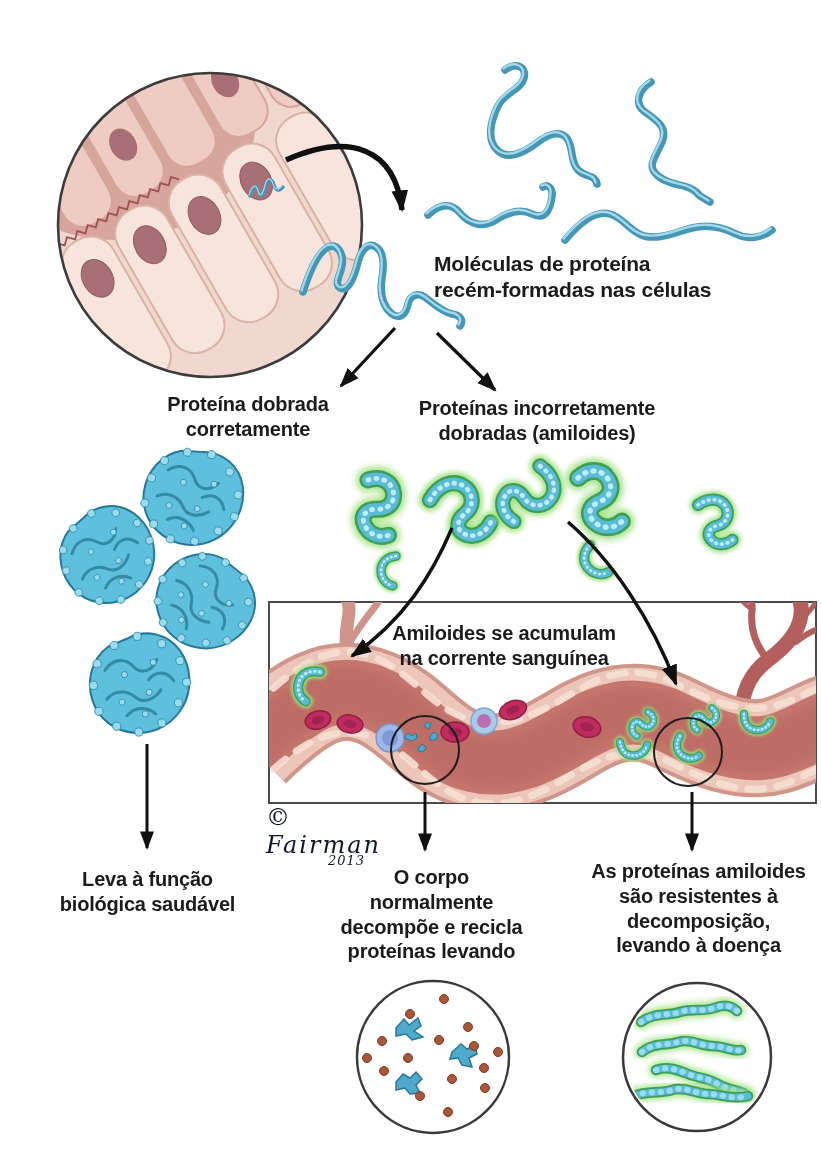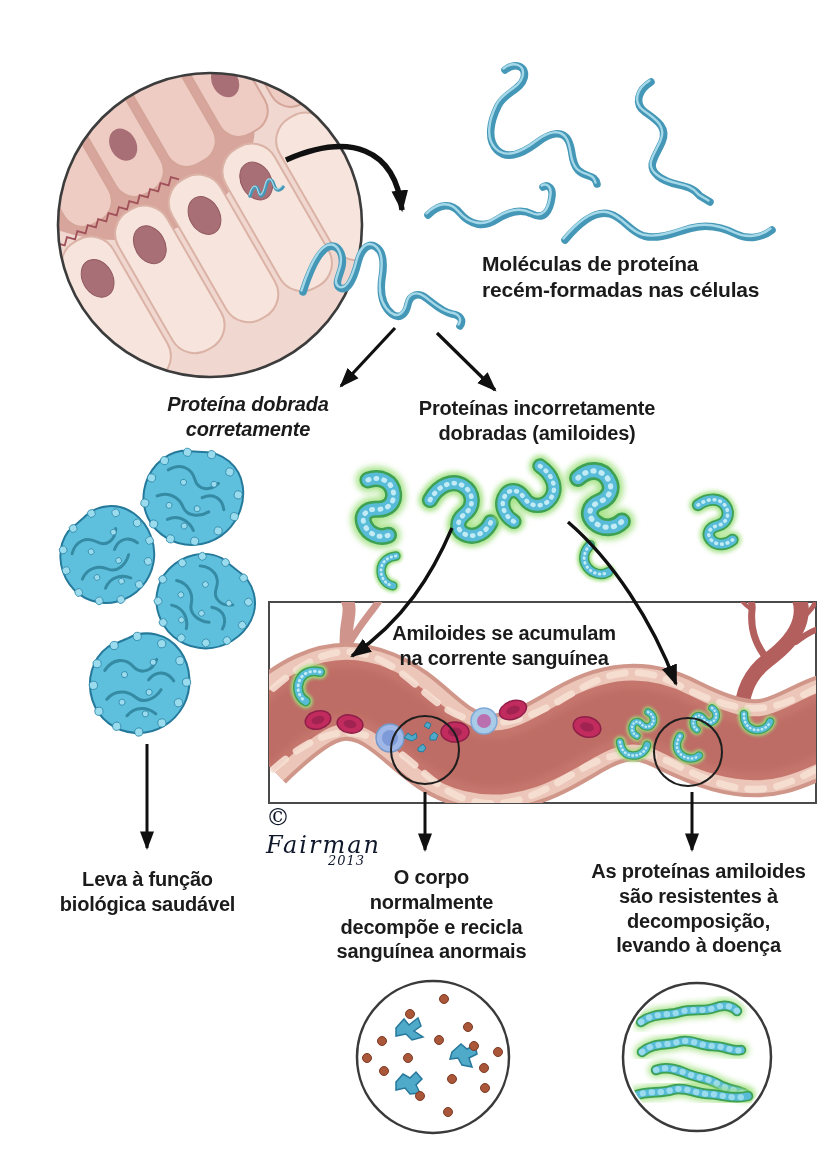--- a/index.html
+++ b/index.html
@@ -1,23 +1,23 @@
 <!DOCTYPE html>
 <html><head>
 <meta charset="utf-8">
 <style>
   html,body { margin:0; padding:0; background:#fff; }
   .stage { position:relative; width:821px; height:1154px; background:#ffffff; overflow:hidden;
            font-family:"Liberation Sans", sans-serif; }
   .art { position:absolute; left:0; top:0; }
   .label { position:absolute; font-weight:700; color:#1b1b1b; white-space:pre-line;
            text-align:center; font-size:20px; line-height:1.24; letter-spacing:-0.2px; }
-  .label.left-align { text-align:left;margin-left:48px; }
+  .label.left-align { text-align:left; }
   #lbl-molecules { left:434px; top:251px; width:340px; font-size:21px; }
-  #lbl-folded    { left:148px; top:392px; width:200px;font-style:italic; }
+  #lbl-folded    { left:148px; top:392px; width:200px; }
   #lbl-misfolded { left:408px; top:396px; width:258px; }
   #lbl-blood     { left:378px; top:621px; width:252px; }
   #lbl-healthy   { left:45px;  top:867px; width:205px; }
   #lbl-recycle   { left:329px; top:865px; width:205px; }
   #lbl-resist    { left:581px; top:859px; width:235px; }
   .signature { position:absolute; left:266px; top:803px; width:150px; color:#0f172a; }
   .sig-name { font-family:"DejaVu Serif", serif; font-style:italic; font-size:24px; letter-spacing:2px; }
   .sig-year { display:block; font-family:"DejaVu Serif", serif; font-style:italic;
               font-size:13px; margin:-6px 0 0 62px; letter-spacing:1px; }
   
@@ -385,21 +385,21 @@
 corretamente</div>
 <div class="label" id="lbl-misfolded">Proteínas incorretamente
 dobradas (amiloides)</div>
 <div class="label" id="lbl-blood">Amiloides se acumulam
 na corrente sanguínea</div>
 <div class="label" id="lbl-healthy">Leva à função
 biológica saudável</div>
 <div class="label" id="lbl-recycle">O corpo
 normalmente
 decompõe e recicla
-sanguínea anormais</div>
+proteínas levando</div>
 <div class="label" id="lbl-resist">As proteínas amiloides
 são resistentes à
 decomposição,
 levando à doença</div>
 
 <div class="signature">
   <span class="sig-name">© Fairman</span>
   <span class="sig-year">2013</span>
 </div>
 

